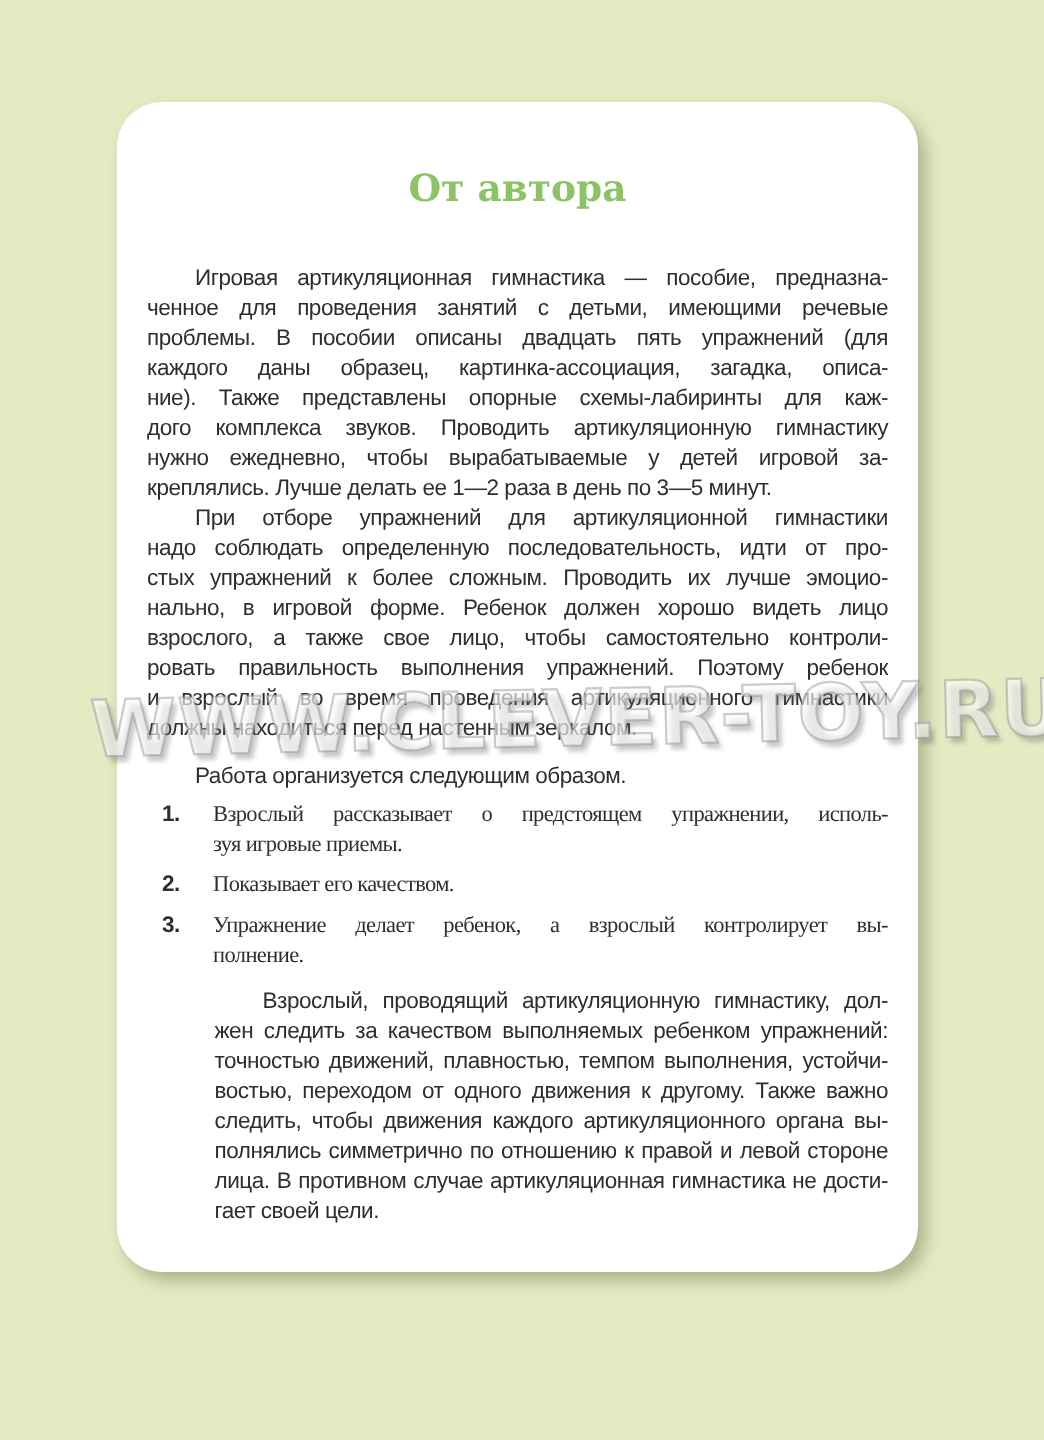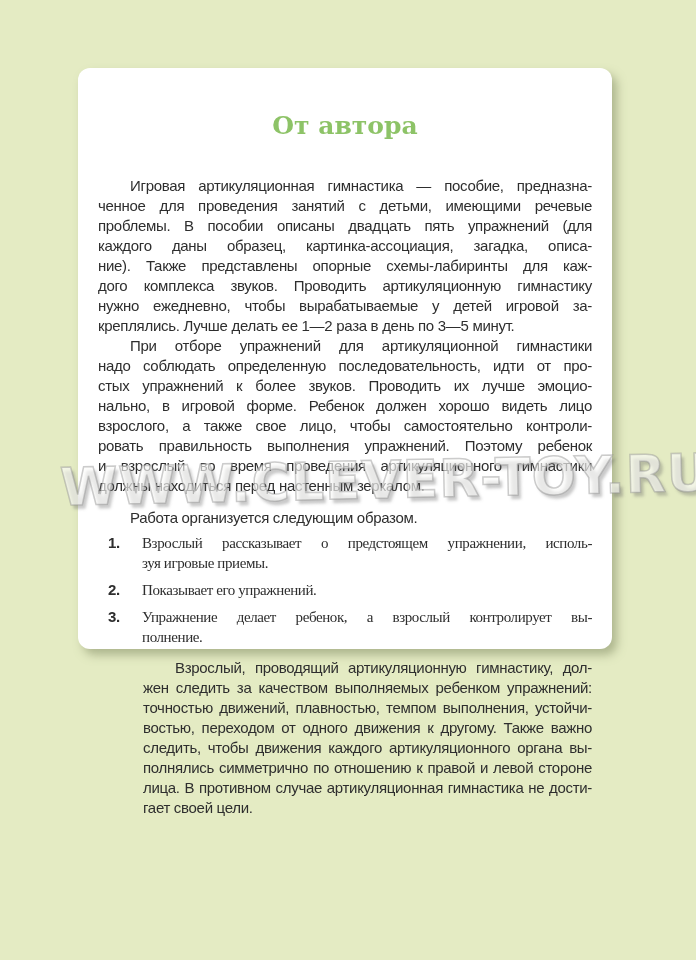--- a/index.html
+++ b/index.html
@@ -12,23 +12,23 @@
     background: #e4ebc3;
     overflow: hidden;
     font-family: "Liberation Sans", sans-serif;
   }
 
   .card {
     position: absolute;
     left: 78px;
     top: 68px;
     width: 534px;
-    height: 581px;
+    height: 780px;
     background: #ffffff;
-    border-radius: 12px;
+    border-radius: 30px;
     box-shadow: 5px 6px 10px rgba(120, 130, 90, 0.50);
   }
 
   .card-title {
     margin-top: 42px;
     text-align: center;
     font-family: "DejaVu Serif", serif;
     font-weight: 700;
     font-size: 25px;
     line-height: 32px;
@@ -95,38 +95,38 @@
           <div class="pl">проблемы. В пособии описаны двадцать пять упражнений (для</div>
           <div class="pl">каждого даны образец, картинка-ассоциация, загадка, описа-</div>
           <div class="pl">ние). Также представлены опорные схемы-лабиринты для каж-</div>
           <div class="pl">дого комплекса звуков. Проводить артикуляционную гимнастику</div>
           <div class="pl">нужно ежедневно, чтобы вырабатываемые у детей игровой за-</div>
           <div class="pl last">креплялись. Лучше делать ее 1—2 раза в день по 3—5 минут.</div>
         </div>
         <div class="para">
           <div class="pl indent">При отборе упражнений для артикуляционной гимнастики</div>
           <div class="pl">надо соблюдать определенную последовательность, идти от про-</div>
-          <div class="pl">стых упражнений к более звуков. Проводить их лучше эмоцио-</div>
+          <div class="pl">стых упражнений к более сложным. Проводить их лучше эмоцио-</div>
           <div class="pl">нально, в игровой форме. Ребенок должен хорошо видеть лицо</div>
           <div class="pl">взрослого, а также свое лицо, чтобы самостоятельно контроли-</div>
           <div class="pl">ровать правильность выполнения упражнений. Поэтому ребенок</div>
           <div class="pl">и взрослый во время проведения артикуляционного гимнастики</div>
           <div class="pl last">должны находиться перед настенным зеркалом.</div>
         </div>
         <div class="para" style="margin-top: 12px;">
           <div class="pl last indent">Работа организуется следующим образом.</div>
         </div>
         <div class="list-item" style="margin-top: 5px;">
           <span class="num">1.</span>
           <div class="pl">Взрослый рассказывает о предстоящем упражнении, исполь-</div>
           <div class="pl last">зуя игровые приемы.</div>
         </div>
         <div class="list-item" style="margin-top: 7px;">
           <span class="num">2.</span>
-          <div class="pl last">Показывает его упражнений.</div>
+          <div class="pl last">Показывает его качеством.</div>
         </div>
         <div class="list-item" style="margin-top: 7px;">
           <span class="num">3.</span>
           <div class="pl">Упражнение делает ребенок, а взрослый контролирует вы-</div>
           <div class="pl last">полнение.</div>
         </div>
         <div class="para" style="margin-top: 11px; margin-left: 45px;">
           <div class="pl indent">Взрослый, проводящий артикуляционную гимнастику, дол-</div>
           <div class="pl">жен следить за качеством выполняемых ребенком упражнений:</div>
           <div class="pl">точностью движений, плавностью, темпом выполнения, устойчи-</div>

